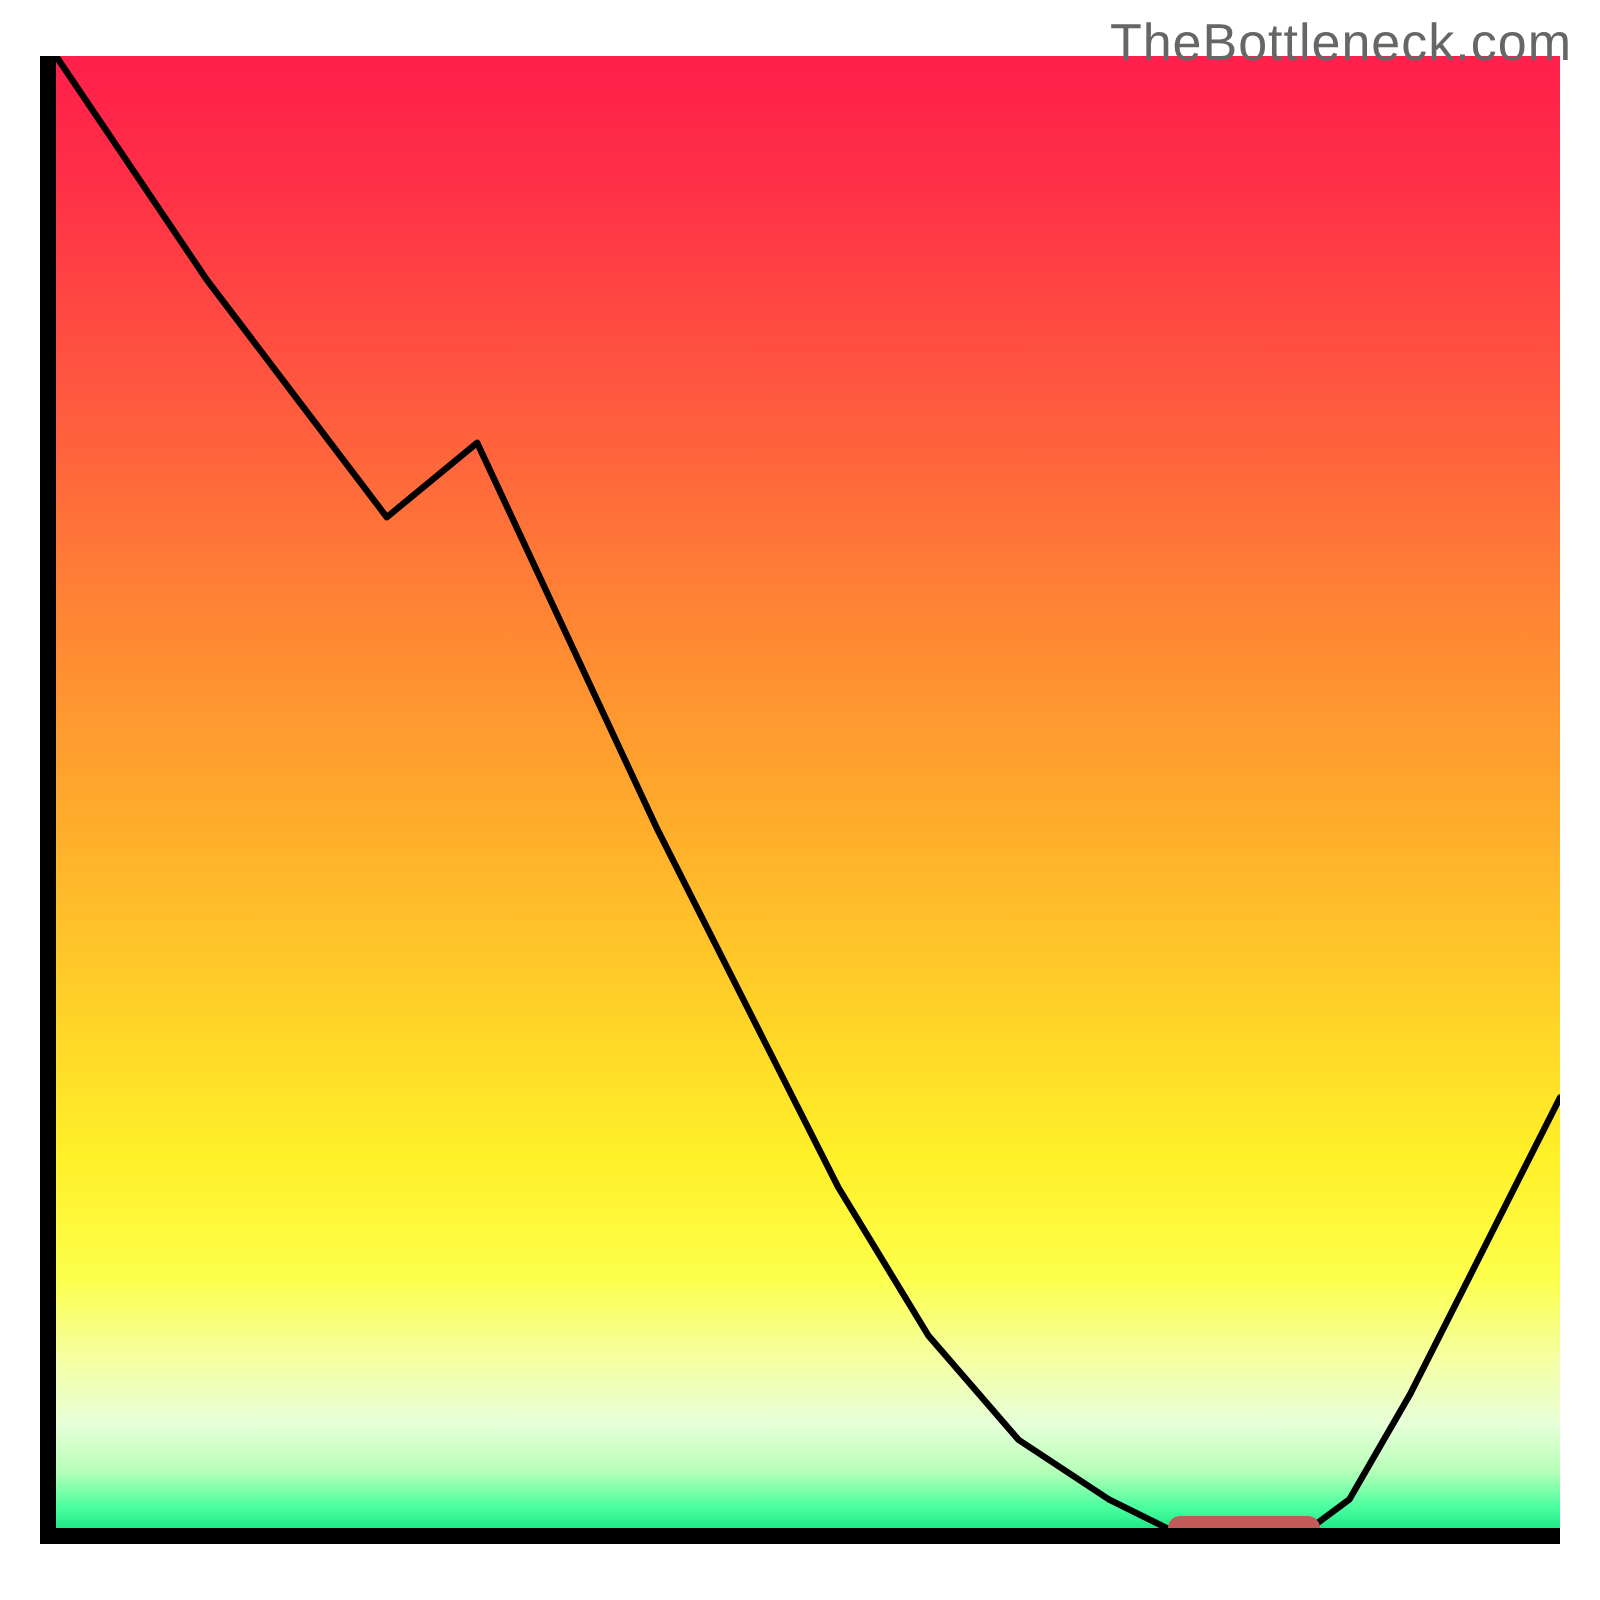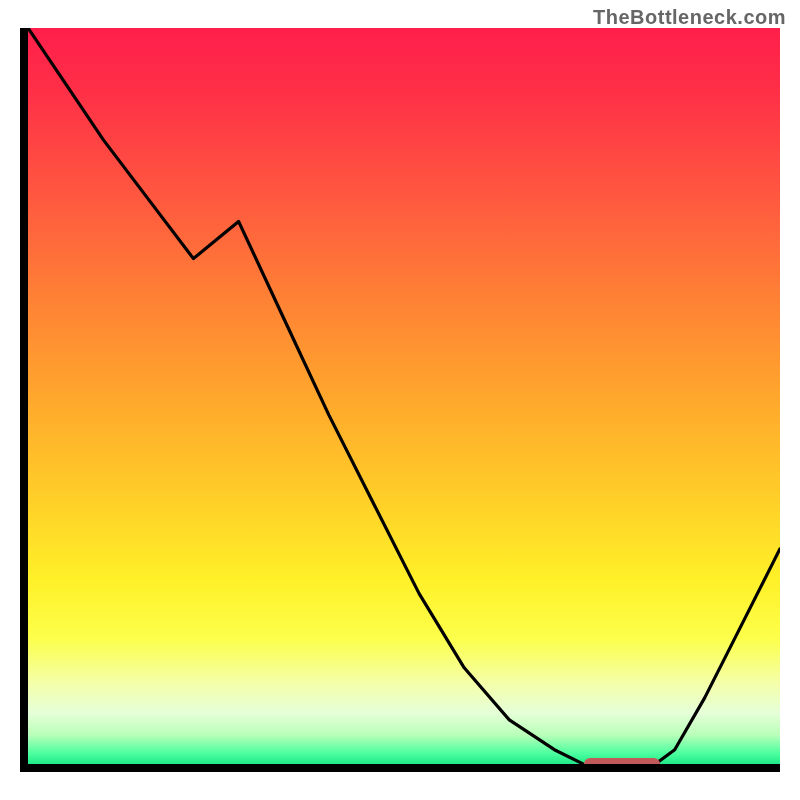--- a/index.html
+++ b/index.html
@@ -14,22 +14,22 @@
   .frame {
     position: relative;
     width: 800px;
     height: 800px;
   }
   .watermark {
     position: absolute;
     top: 6px;
     right: 14px;
     color: #666666;
-    font-size: 20px;
-    font-weight: 700;
+    font-size: 26px;
+    font-weight: 400;
     letter-spacing: 0.5px;
     z-index: 40;
     user-select: none;
   }
   .axis-left {
     position: absolute;
     left: 20px;
     top: 28px;
     width: 8px;
     height: 744px;

